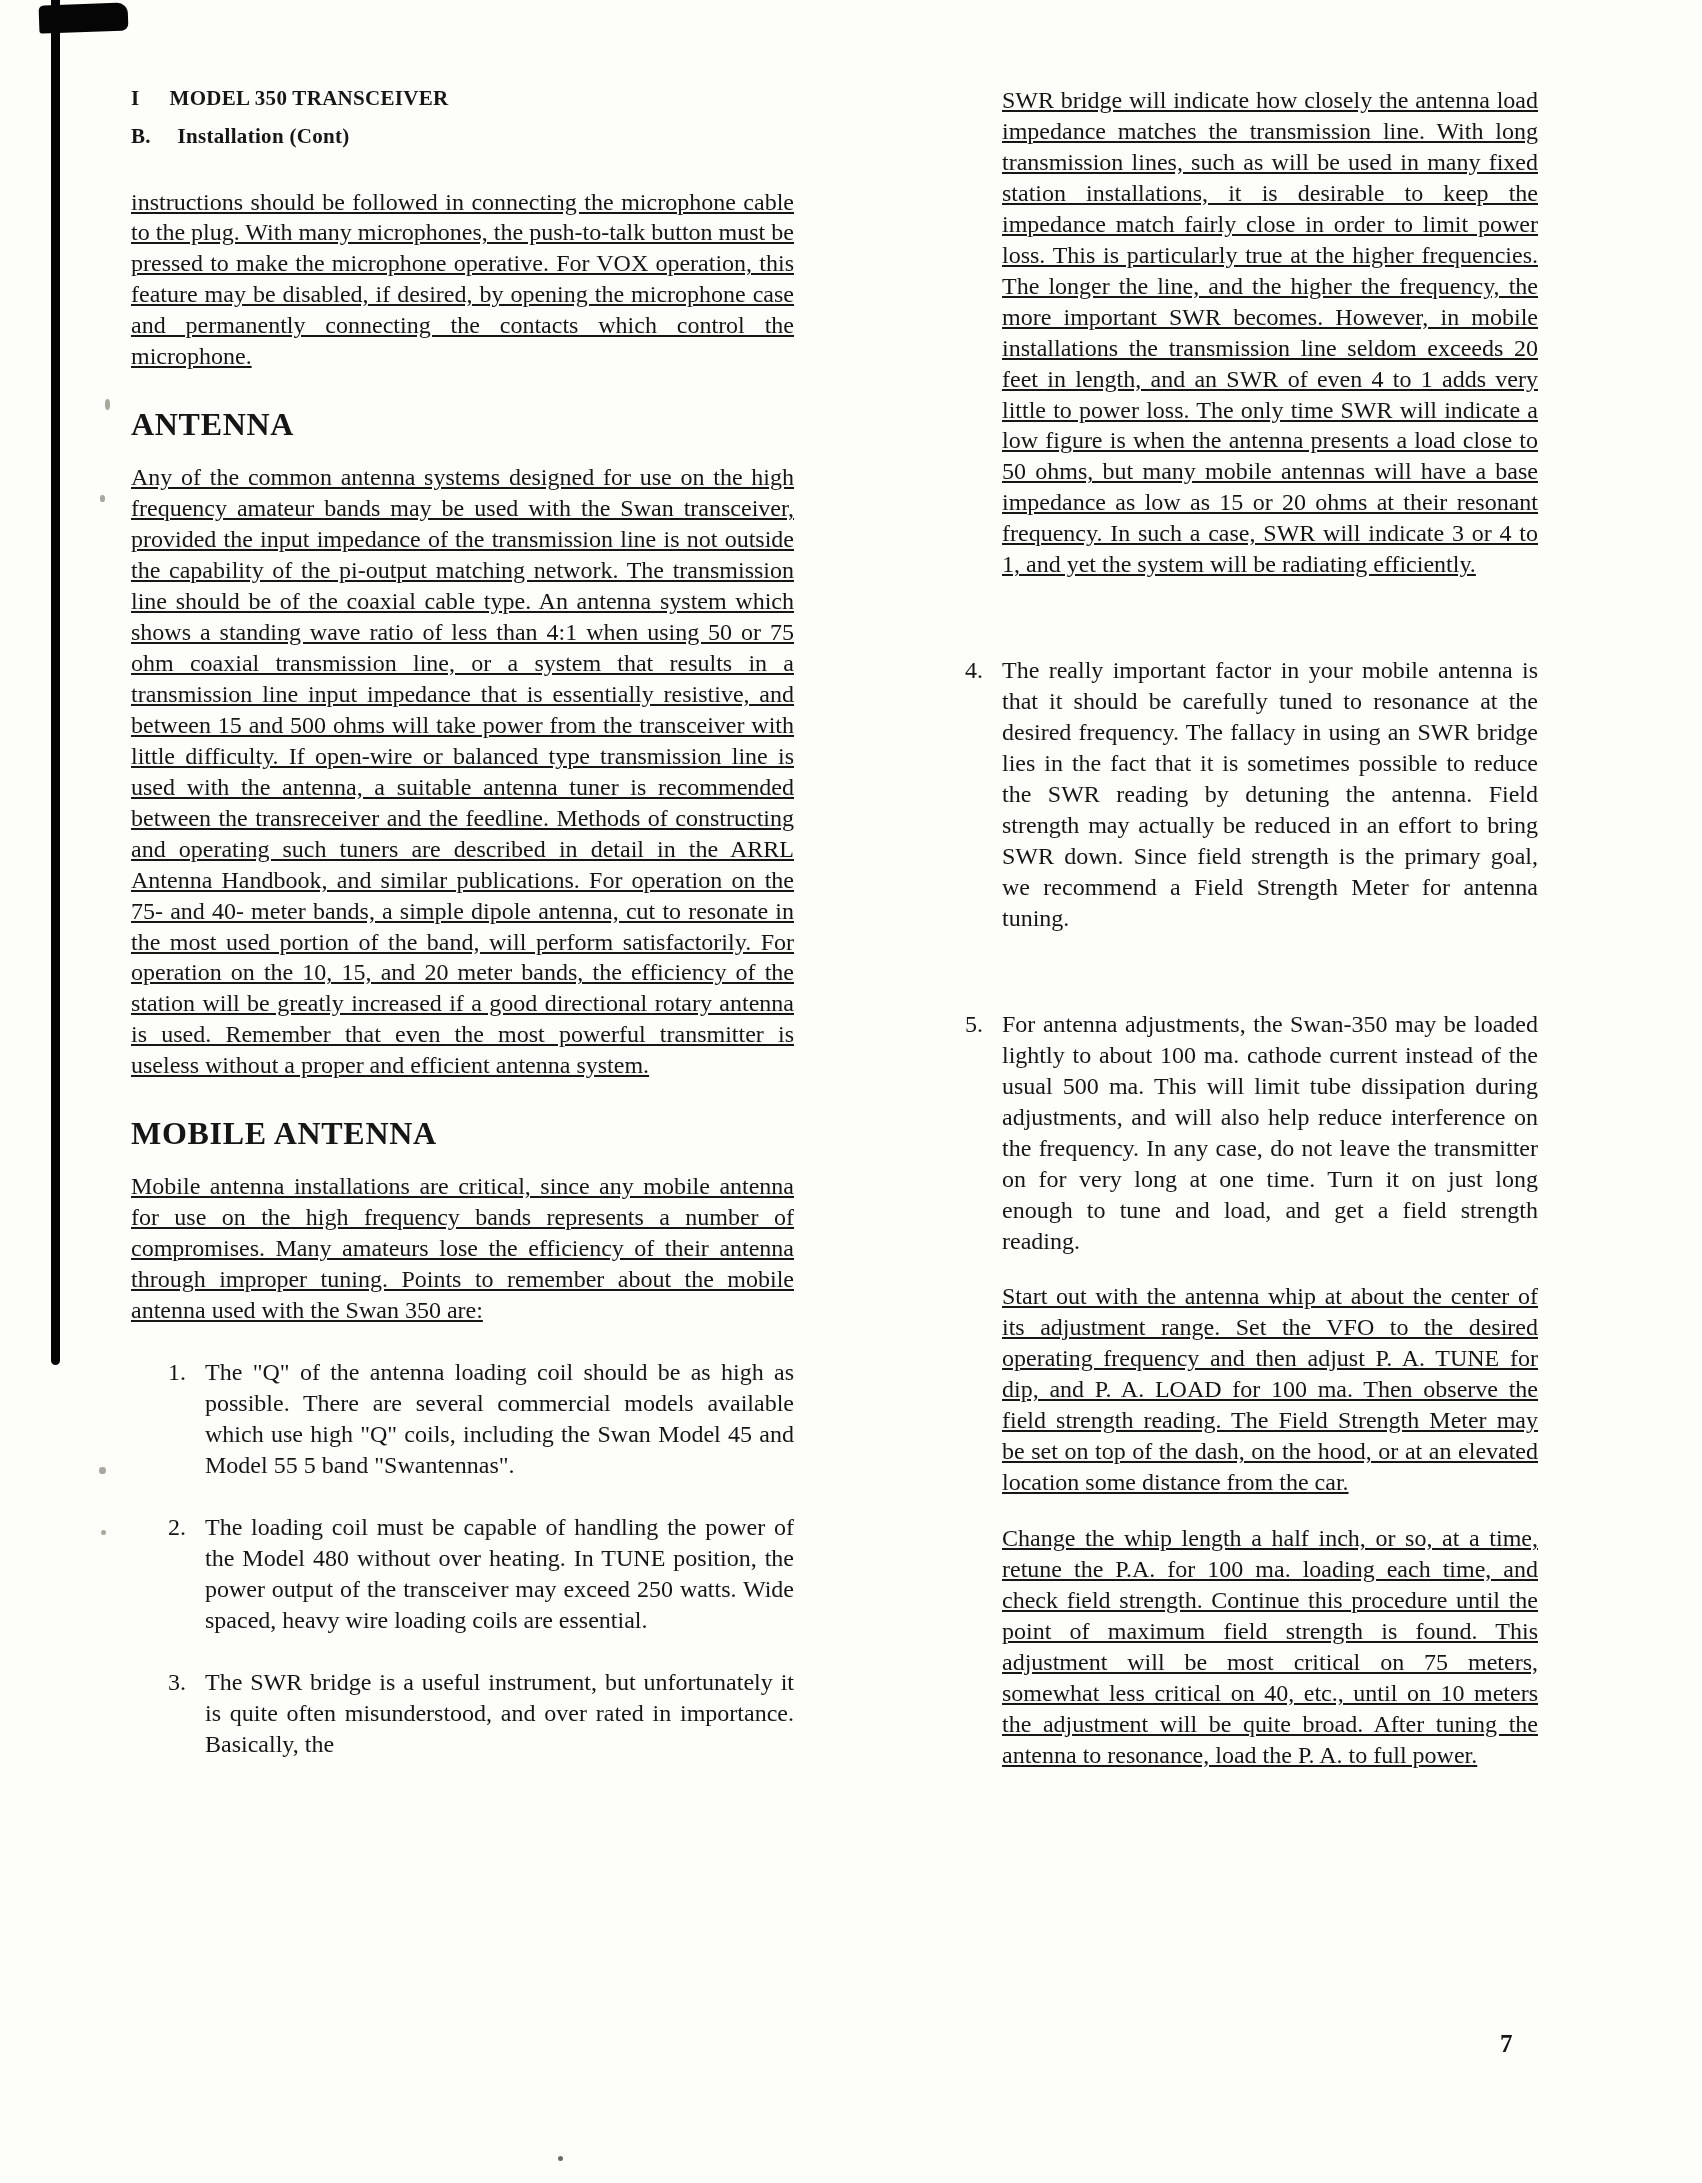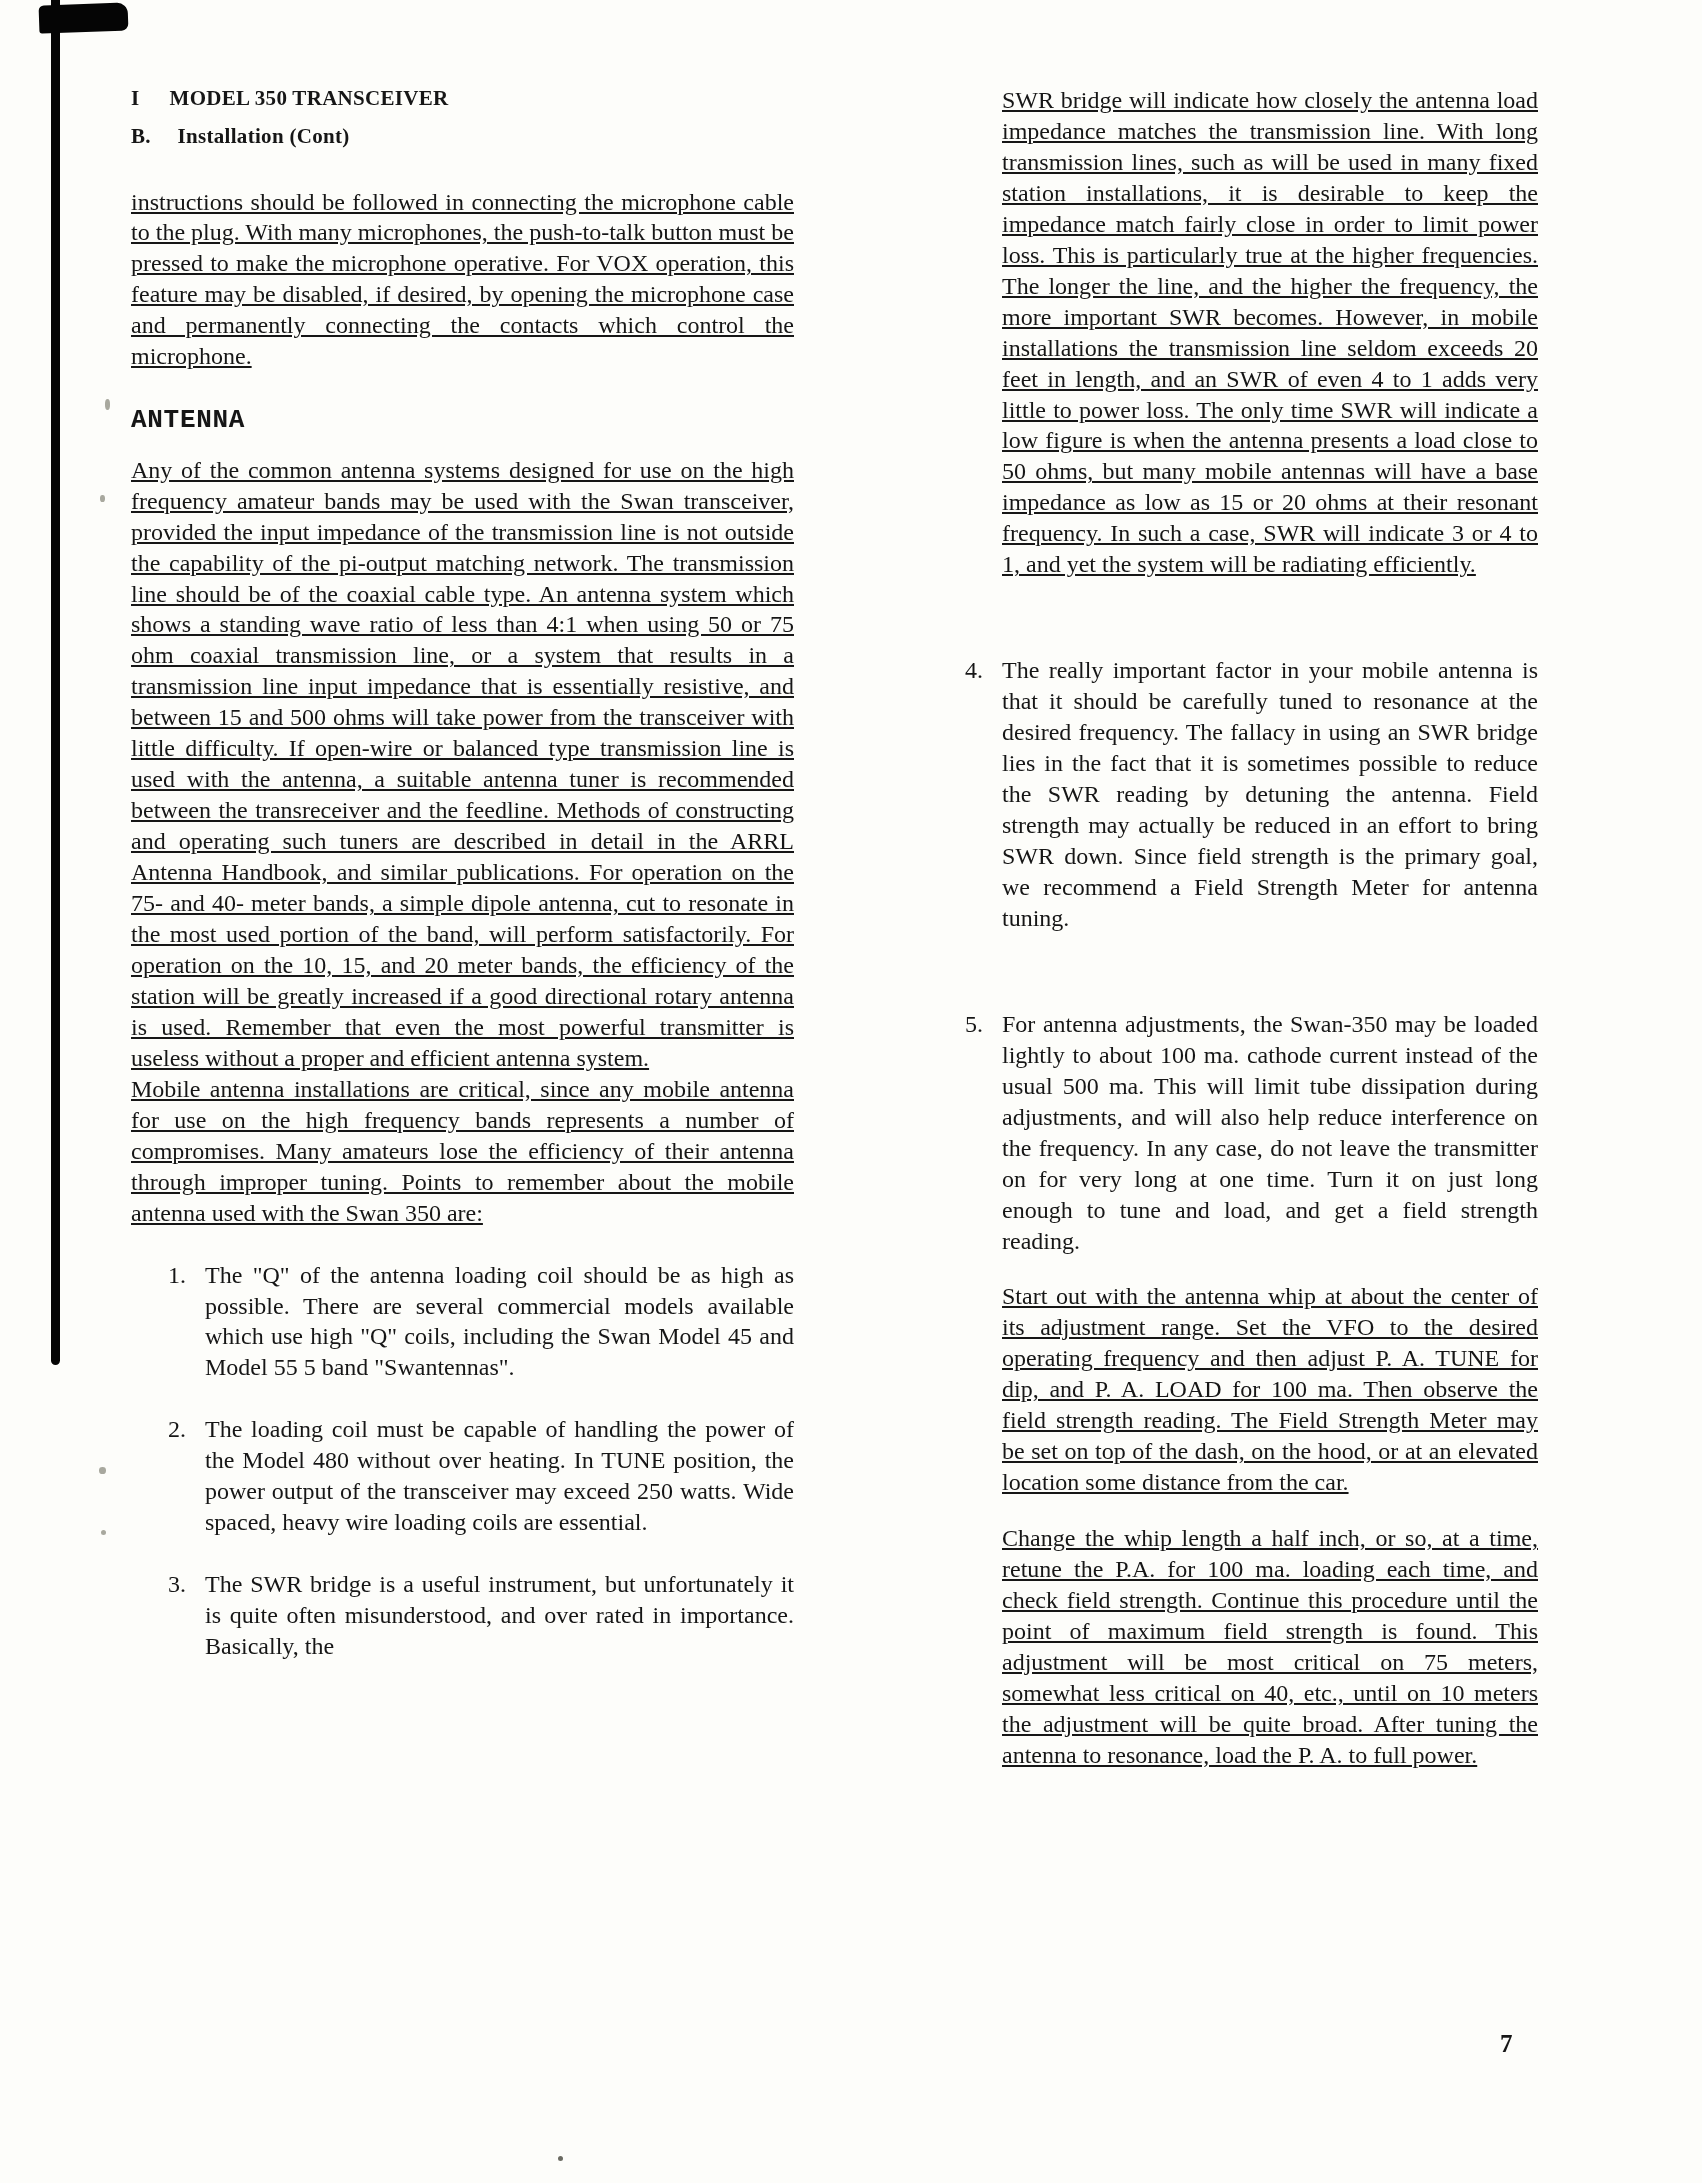--- a/index.html
+++ b/index.html
@@ -55,25 +55,24 @@
     line-height: 1.25;
   }
   .h-sub { margin-top: 12px; }
   .h-num { display: inline-block; min-width: 33px; }
   .h-sub .h-num { min-width: 41px; }
 
   .mt-intro { margin-top: 37px; }
 
   .h-minor {
     margin: 32px 0 0 0;
-    font-size: 26px;
+    font-size: 32px;
     font-weight: 700;
     letter-spacing: 0.7px;
     line-height: 1.25;
-    font-family: Liberation Mono, monospace;
   }
   .h-minor + .para { margin-top: 18px; }
 
   .list-item { display: flex; margin-top: 31px; }
   .col-left .list-item { margin-left: 37px; }
   .list-item .num { flex: 0 0 37px; }
   .list-item .txt { flex: 1; text-align: justify; }
 
   
   .hang { margin-left: 37px; }
@@ -114,20 +113,21 @@
       <h2 class="h-sub">
         <span class="h-num">B.</span>
         <span>Installation (Cont)</span>
       </h2>
 
       <p class="para mt-intro">instructions should be followed in connecting the microphone cable to the plug. With many microphones, the push-to-talk button must be pressed to make the microphone operative. For VOX operation, this feature may be disabled, if desired, by opening the microphone case and permanently connecting the contacts which control the microphone.</p>
 
       <h3 class="h-minor">ANTENNA</h3>
       <p class="para">Any of the common antenna systems designed for use on the high frequency amateur bands may be used with the Swan transceiver, provided the input impedance of the transmission line is not outside the capability of the pi-output matching network. The transmission line should be of the coaxial cable type. An antenna system which shows a standing wave ratio of less than 4:1 when using 50 or 75 ohm coaxial transmission line, or a system that results in a transmission line input impedance that is essentially resistive, and between 15 and 500 ohms will take power from the transceiver with little difficulty. If open-wire or balanced type transmission line is used with the antenna, a suitable antenna tuner is recommended between the transreceiver and the feedline. Methods of constructing and operating such tuners are described in detail in the ARRL Antenna Handbook, and similar publications. For operation on the 75- and 40- meter bands, a simple dipole antenna, cut to resonate in the most used portion of the band, will perform satisfactorily. For operation on the 10, 15, and 20 meter bands, the efficiency of the station will be greatly increased if a good directional rotary antenna is used. Remember that even the most powerful transmitter is useless without a proper and efficient antenna system.</p>
 
+      <h3 class="h-minor">MOBILE ANTENNA</h3>
       <p class="para">Mobile antenna installations are critical, since any mobile antenna for use on the high frequency bands represents a number of compromises. Many amateurs lose the efficiency of their antenna through improper tuning. Points to remember about the mobile antenna used with the Swan 350 are:</p>
 
       <div class="list-item">
         <span class="num">1.</span>
         <span class="txt">The "Q" of the antenna loading coil should be as high as possible. There are several commercial models available which use high "Q" coils, including the Swan Model 45 and Model 55 5 band "Swantennas".</span>
       </div>
 
       <div class="list-item">
         <span class="num">2.</span>
         <span class="txt">The loading coil must be capable of handling the power of the Model 480 without over heating. In TUNE position, the power output of the transceiver may exceed 250 watts. Wide spaced, heavy wire loading coils are essential.</span>

